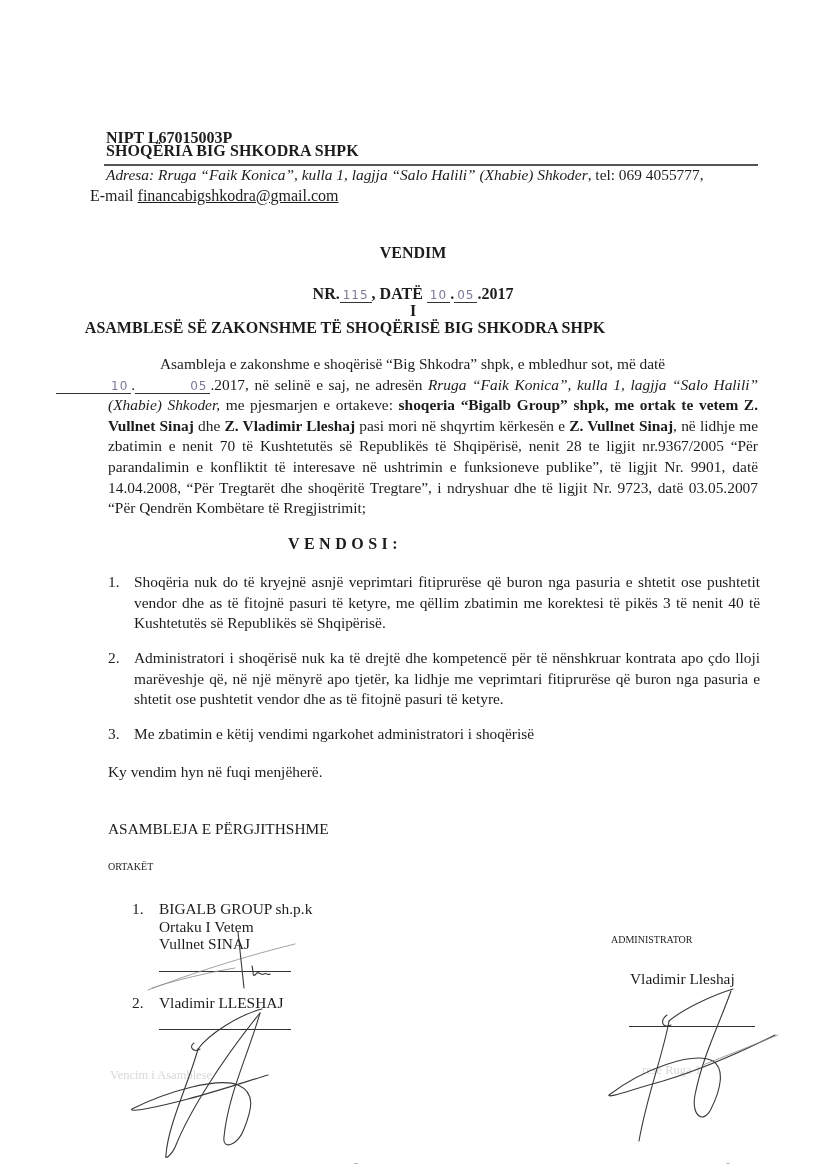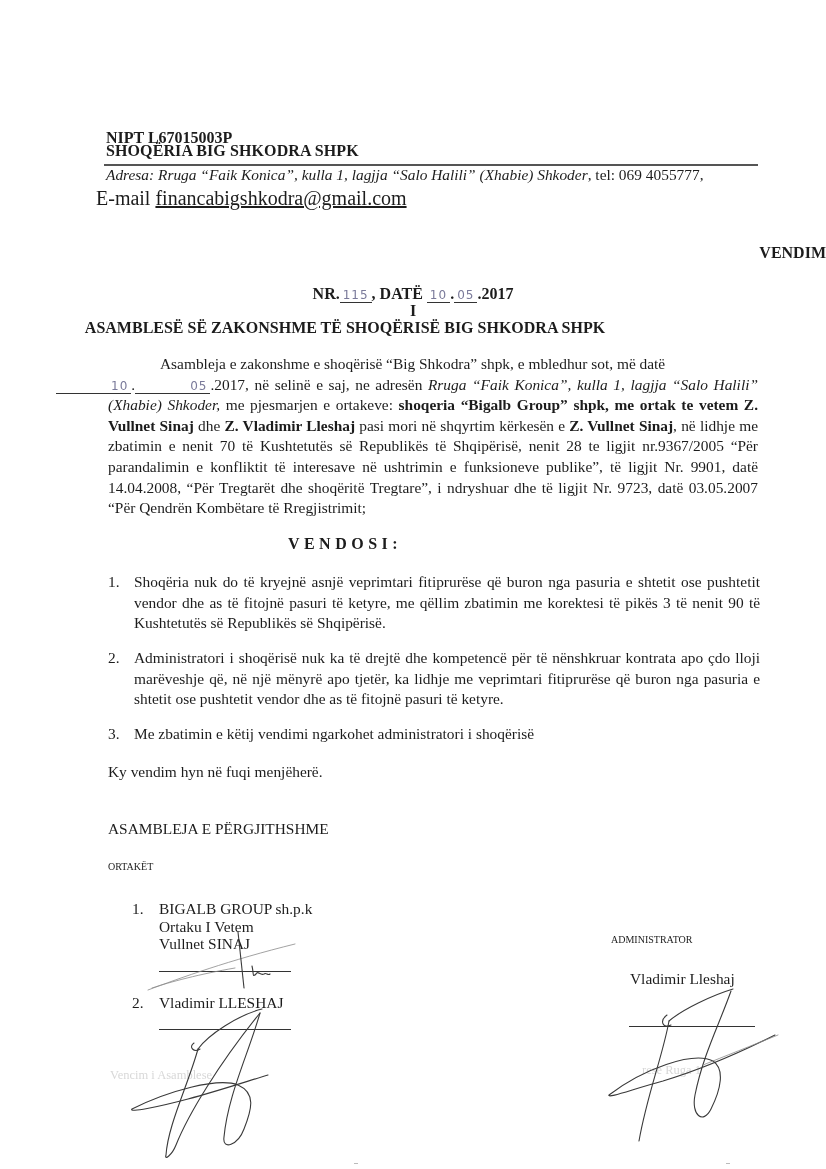--- a/index.html
+++ b/index.html
@@ -16,25 +16,25 @@
     .bold { font-weight: bold; }
     .ital { font-style: italic; }
 
     
     #company-name { left: 106px; top: 108px; font-size: 16px; font-weight: bold; letter-spacing: 0.1px; margin-top: 34px; }
     #company-nipt { left: 106px; top: 129px; font-size: 16px; font-weight: bold; }
     #header-rule {
       left: 104px; top: 164px; width: 654px; height: 1.5px; background: #555;
     }
     #address-line { left: 106px; top: 166px; font-size: 15.4px; white-space: nowrap; text-align: right; }
-    #email-line { left: 96px; top: 187px; font-size: 20px; }
+    #email-line { left: 90px; top: 187px; font-size: 16px; }
     .underline { text-decoration: underline; }
 
     
-    #title-vendim { left: 0; width: 826px; top: 244px; font-size: 16px; font-weight: bold; text-align: right; }
+    #title-vendim { left: 0; width: 826px; top: 244px; font-size: 16px; font-weight: bold; text-align: center; }
     #title-nr { left: 0; width: 826px; top: 285px; font-size: 16px; font-weight: bold; text-align: center; }
     #title-i { left: 0; width: 826px; top: 302px; font-size: 16px; font-weight: bold; text-align: center; }
     #title-asamble { left: 0; width: 690px; top: 319px; font-size: 16px; font-weight: bold; text-align: center; }
 
     .handwritten {
       font-family: "DejaVu Sans", sans-serif;
       font-weight: normal;
       color: #7a7a9a;
       font-size: 12px;
       letter-spacing: 1px;
@@ -119,21 +119,21 @@
 </div>
 <div id="title-i" class="abs">I</div>
 <div id="title-asamble" class="abs">ASAMBLESË SË ZAKONSHME TË SHOQËRISË BIG SHKODRA SHPK</div>
 
 <div id="intro-paragraph" class="abs"><span>Asambleja e zakonshme e shoqërisë “Big Shkodra” shpk, e mbledhur sot, më datë </span><br><span class="handwritten" style="margin-left:-52px">10</span><span>.</span><span class="handwritten">05</span><span>.2017, në selinë e saj, ne adresën </span><span class="ital">Rruga “Faik Konica”, kulla 1, lagjja “Salo Halili” (Xhabie) Shkoder,</span><span> me pjesmarjen e ortakeve: </span><span class="bold">shoqeria “Bigalb Group” shpk, me ortak te vetem Z. Vullnet Sinaj</span><span> dhe </span><span class="bold">Z. Vladimir Lleshaj</span><span> pasi mori në shqyrtim kërkesën e </span><span class="bold">Z. Vullnet Sinaj</span><span>, në lidhje me zbatimin e nenit 70 të Kushtetutës së Republikës të Shqipërisë, nenit 28 te ligjit nr.9367/2005 “Për parandalimin e konfliktit të interesave në ushtrimin e funksioneve publike”, të ligjit Nr. 9901, datë 14.04.2008, “Për Tregtarët dhe shoqëritë Tregtare”, i ndryshuar dhe të ligjit  Nr. 9723, datë 03.05.2007 “Për Qendrën Kombëtare të Rregjistrimit;</span></div>
 
 <div id="vendosi-heading" class="abs">VENDOSI:</div>
 
 <div id="decision-1" class="abs decision-item">
   <span class="num">1.</span>
-  <span class="txt">Shoqëria nuk do të kryejnë asnjë veprimtari fitiprurëse që buron nga pasuria e shtetit ose pushtetit vendor dhe as të fitojnë pasuri të ketyre, me qëllim zbatimin me korektesi të pikës 3 të nenit 90 të Kushtetutës së Republikës së Shqipërisë.</span>
+  <span class="txt">Shoqëria nuk do të kryejnë asnjë veprimtari fitiprurëse që buron nga pasuria e shtetit ose pushtetit vendor dhe as të fitojnë pasuri të ketyre, me qëllim zbatimin me korektesi të pikës 3 të nenit 40 të Kushtetutës së Republikës së Shqipërisë.</span>
 </div>
 <div id="decision-2" class="abs decision-item">
   <span class="num">2.</span>
   <span class="txt">Administratori i shoqërisë nuk ka të drejtë dhe kompetencë për të nënshkruar kontrata apo çdo lloji marëveshje që, në një mënyrë apo tjetër, ka lidhje me veprimtari fitiprurëse që buron nga pasuria e shtetit ose pushtetit vendor dhe as të fitojnë pasuri të ketyre.</span>
 </div>
 <div id="decision-3" class="abs decision-item">
   <span class="num">3.</span>
   <span class="txt">Me zbatimin e këtij vendimi ngarkohet administratori i shoqërisë</span>
 </div>
 

